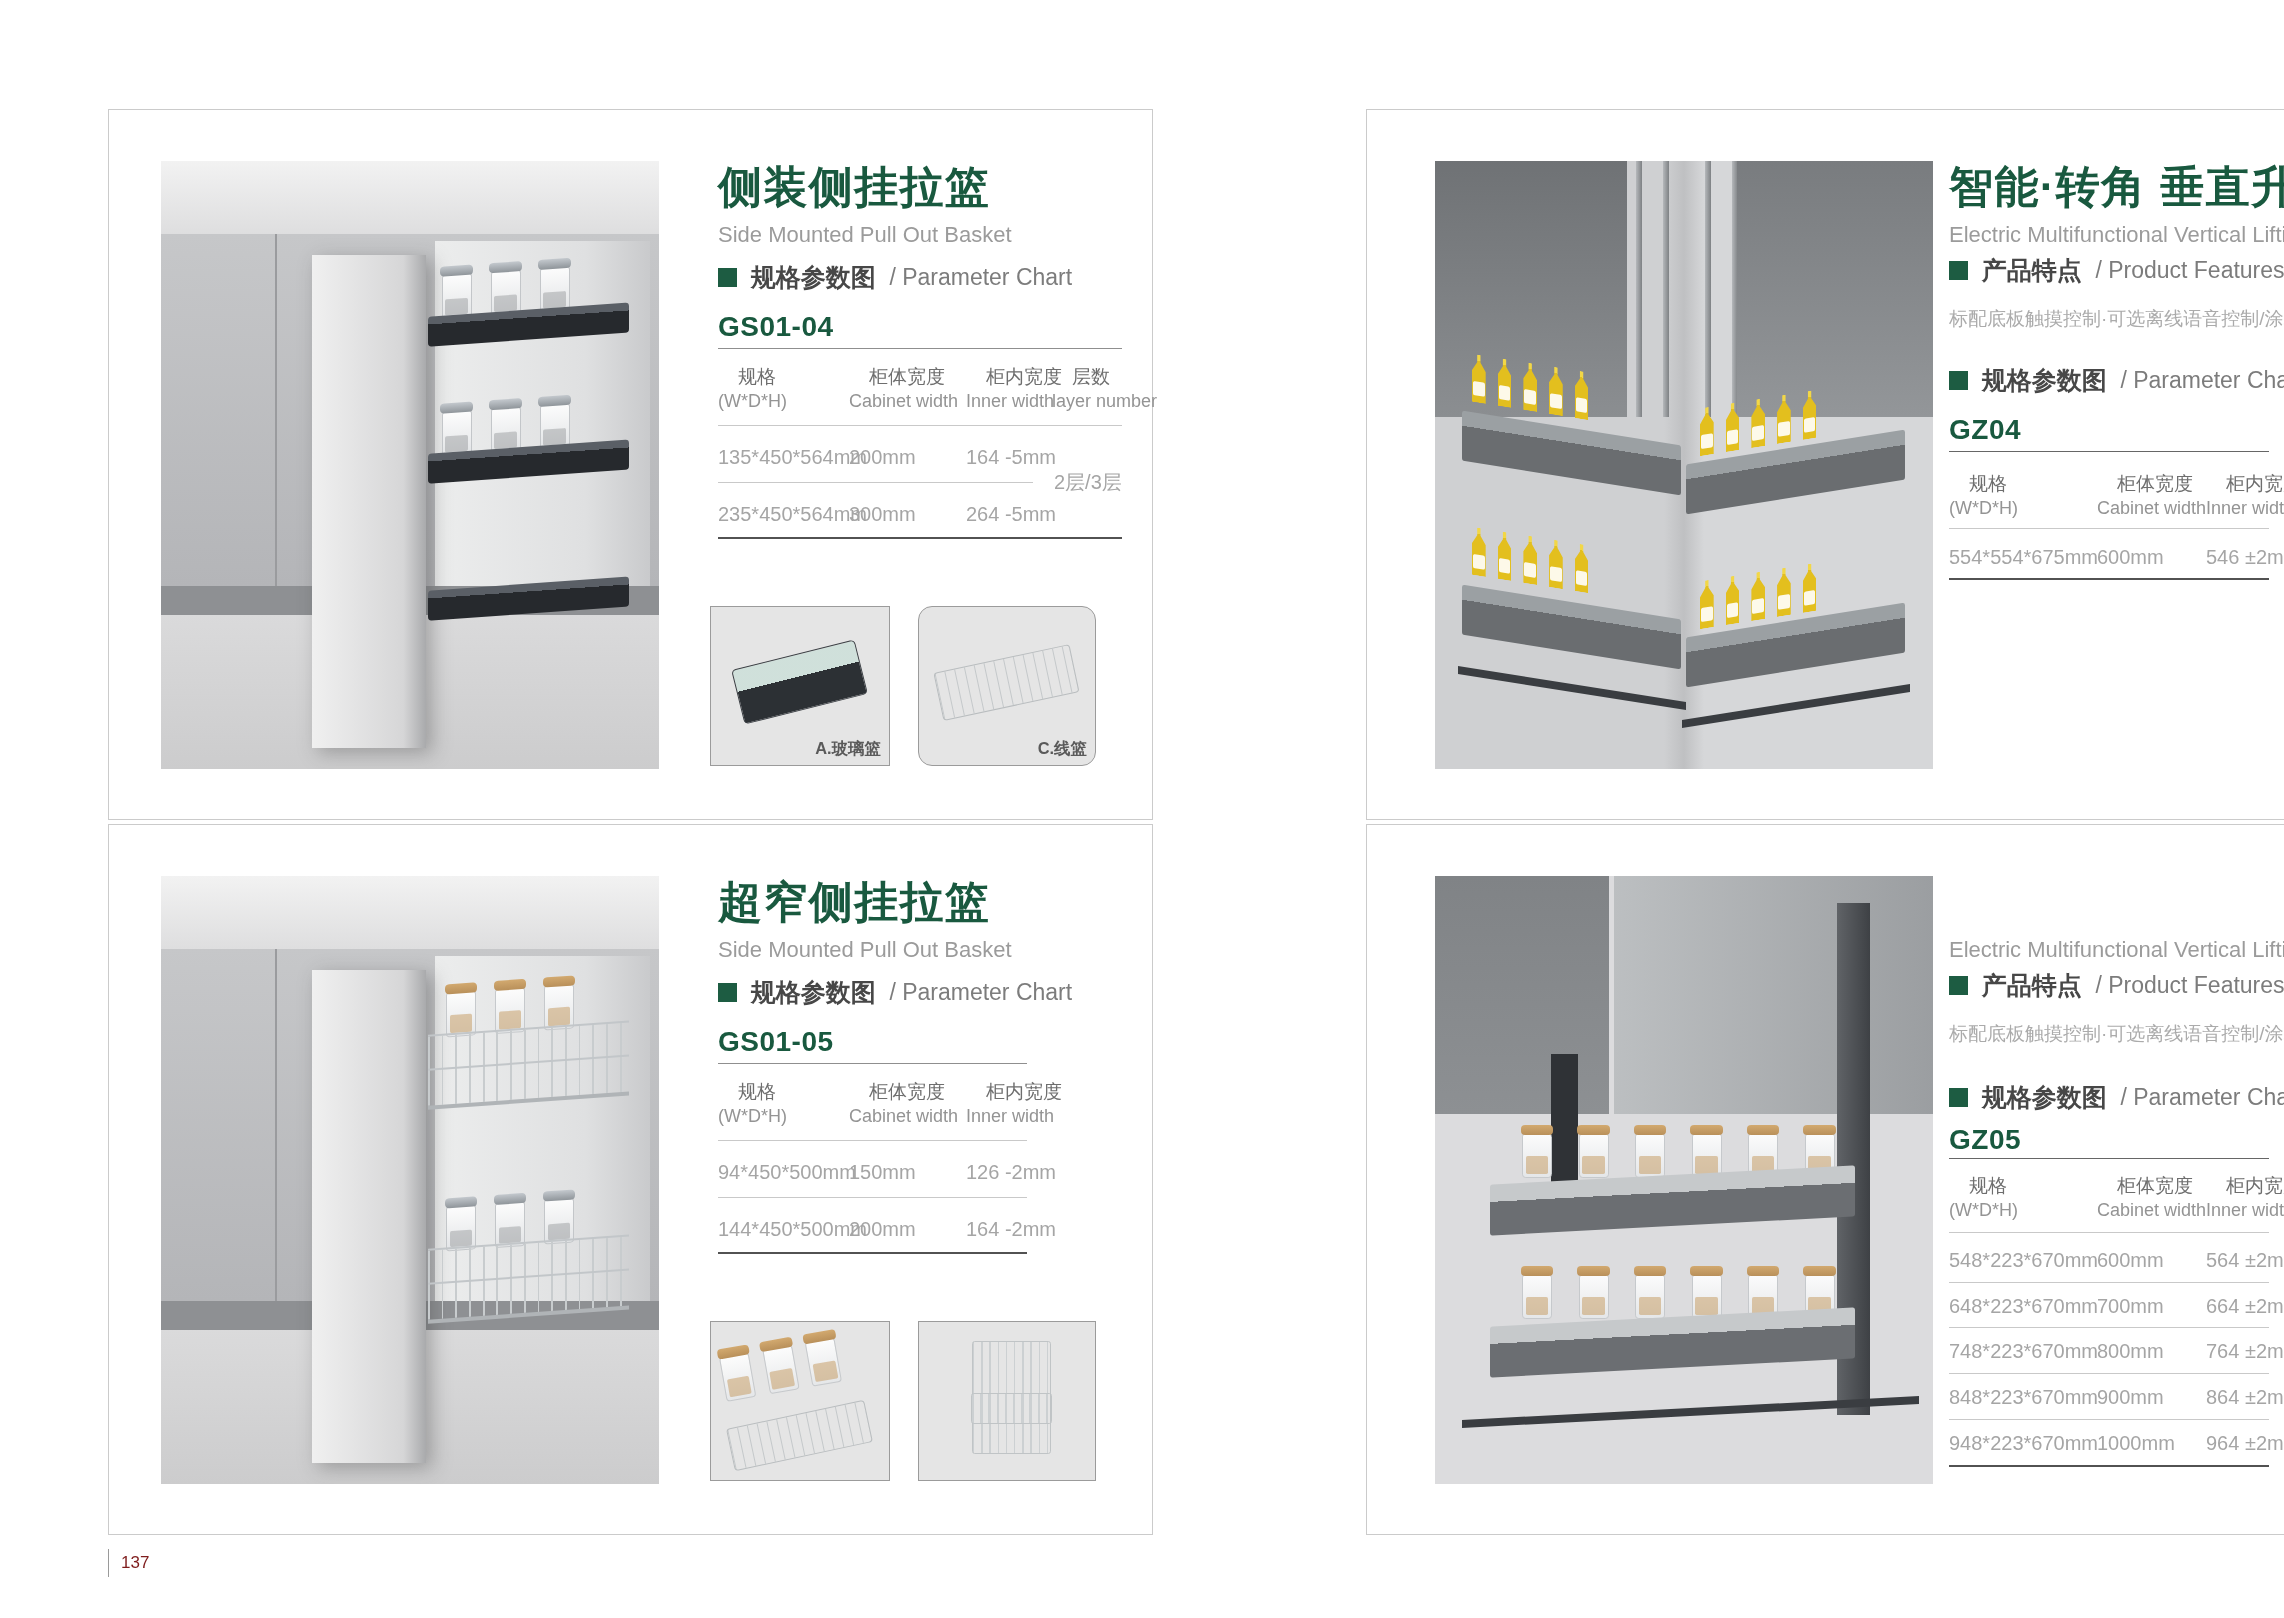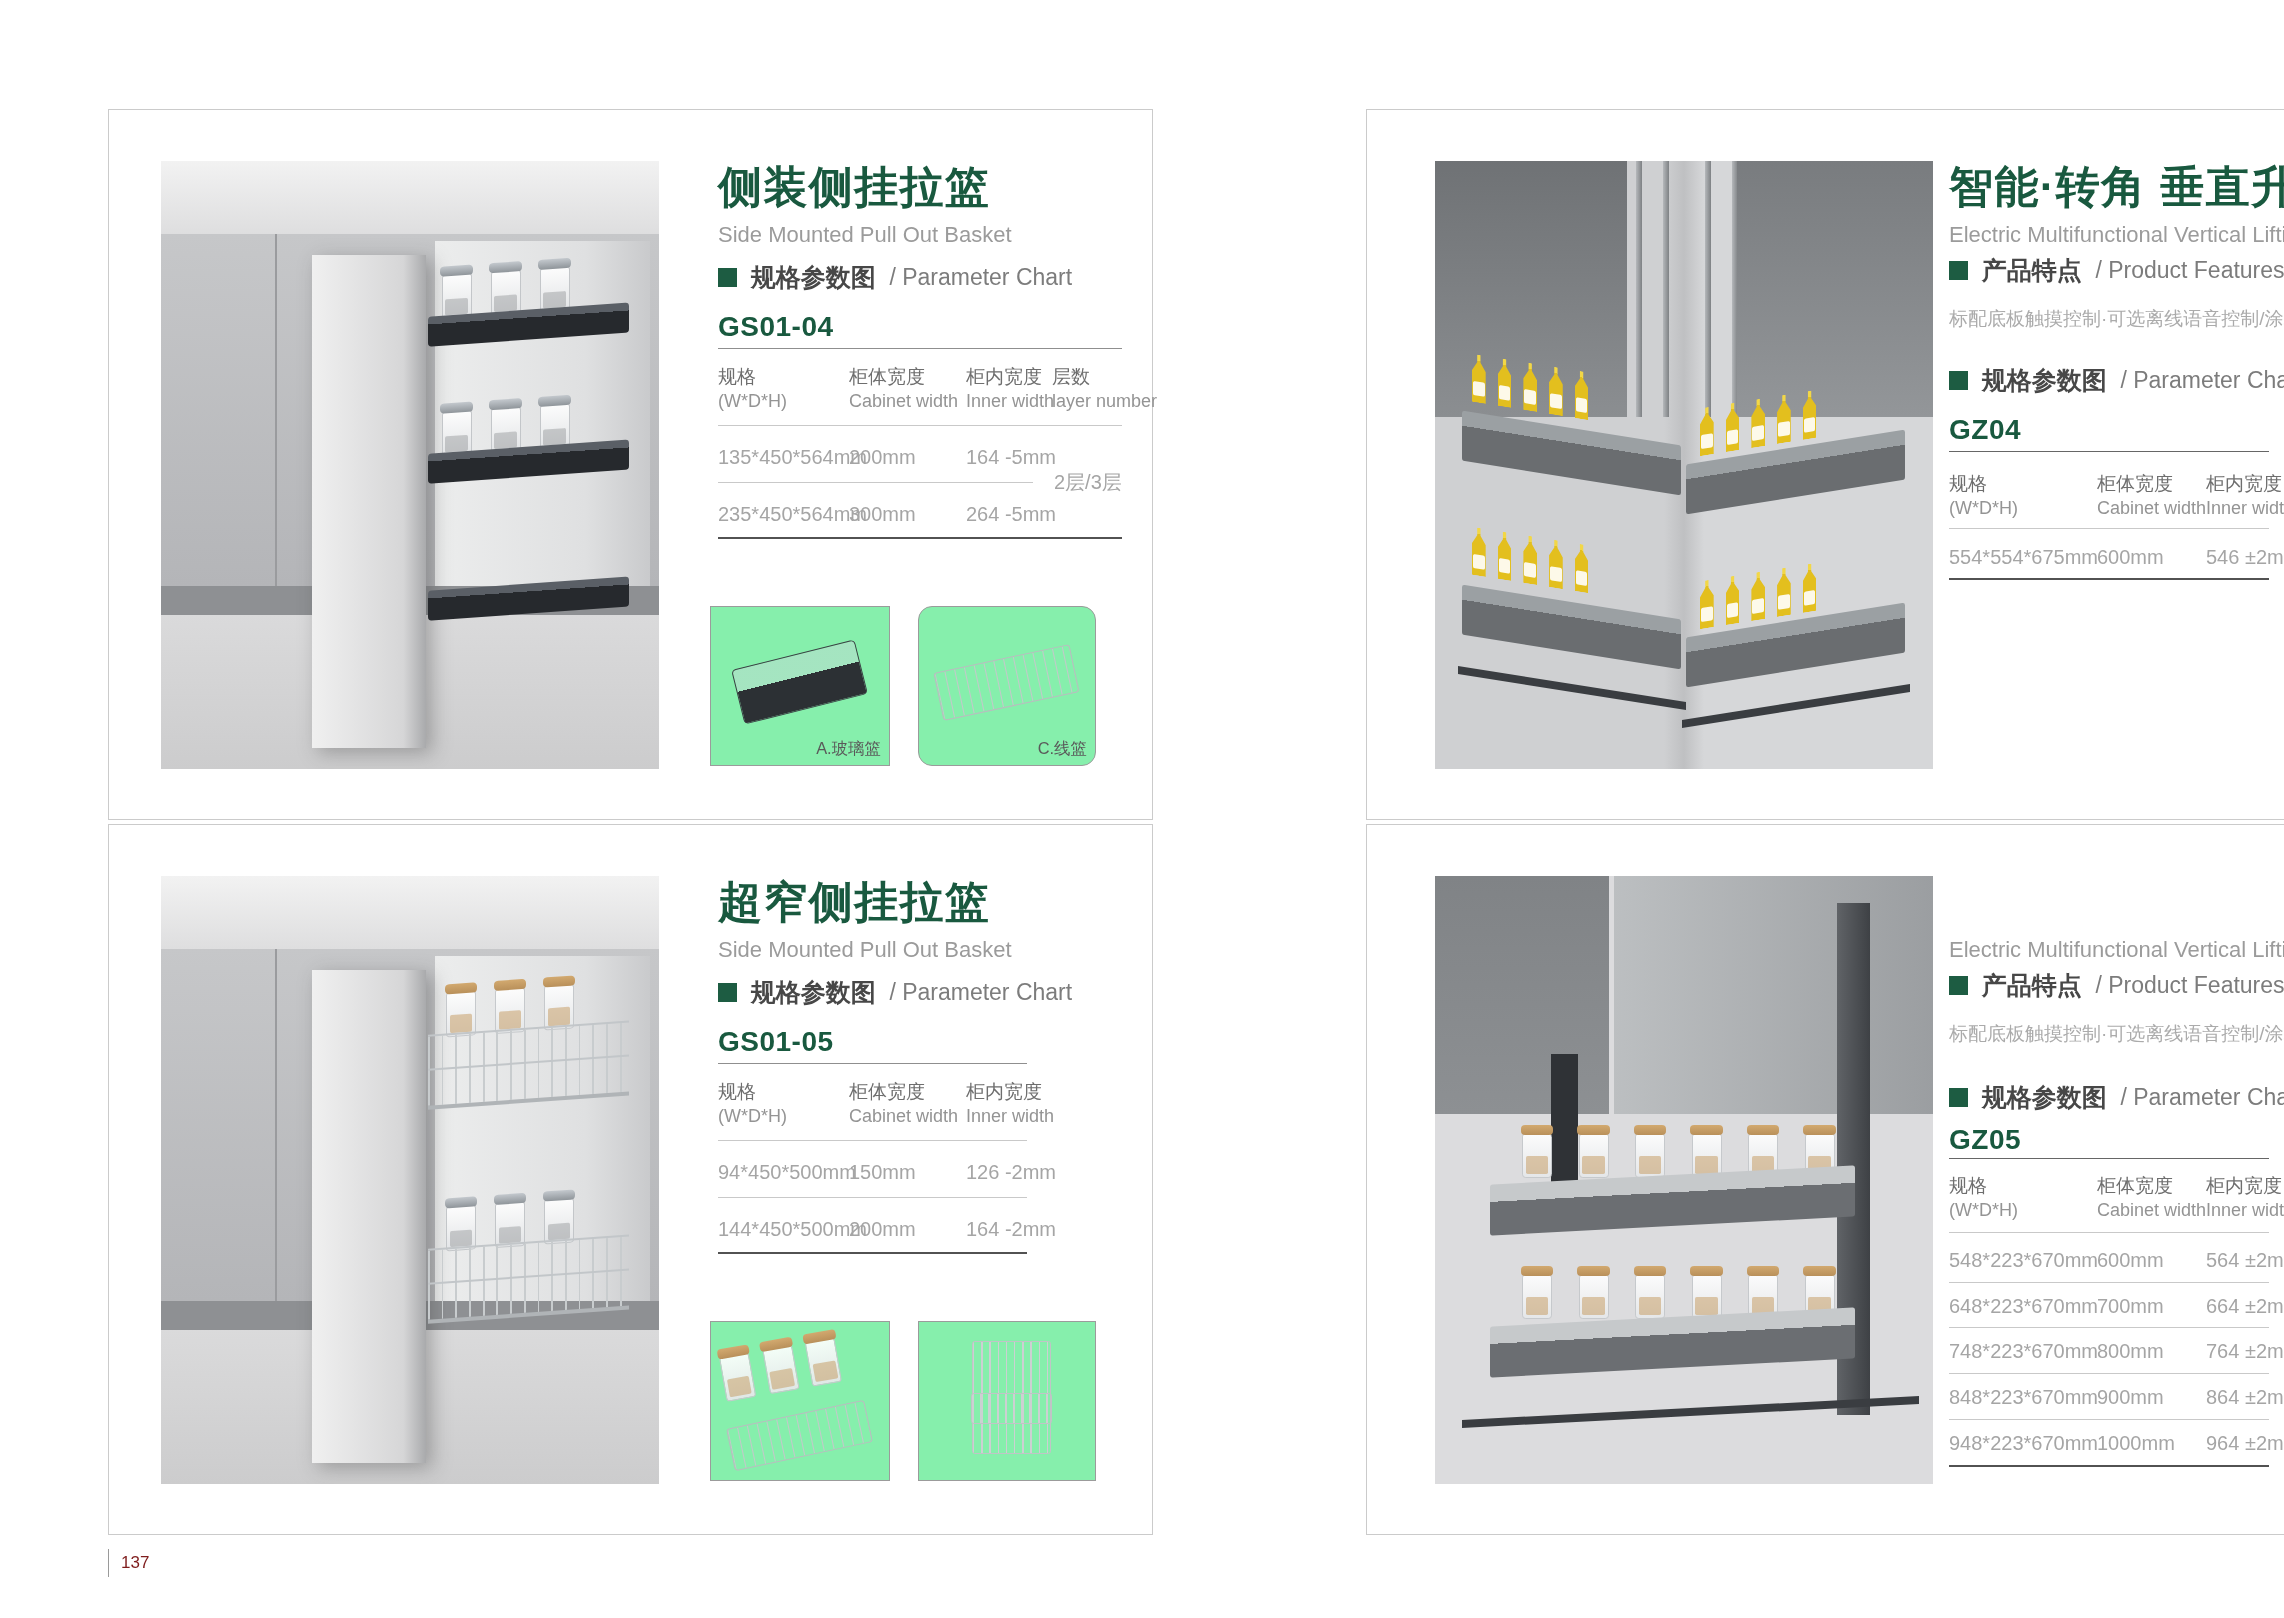--- a/index.html
+++ b/index.html
@@ -8,21 +8,21 @@
   .panel{position:absolute;border:1.4px solid #cbcbcb;background:#fff;}
   .abs{position:absolute;}
   
   .p-title{font-size:44px;font-weight:bold;color:#19593f;letter-spacing:1.4px;white-space:nowrap;}
   .p-sub{font-size:22px;color:#9b9b9b;white-space:nowrap;}
   .sec{display:flex;align-items:center;gap:13.7px;white-space:nowrap;}
   .sec-sq{width:19px;height:19px;background:#1d5c42;flex:0 0 auto;}
   .sec-zh{font-size:25px;color:#474747;font-weight:600;}
   .sec-en{font-size:23px;color:#7c7c7c;}
   .model{font-size:28px;color:#19593f;font-weight:bold;letter-spacing:0.5px;}
-  .th-zh{font-size:19px;color:#6e6e6e;white-space:nowrap;}
+  .th-zh{font-size:19px;color:#6e6e6e;white-space:nowrap;margin-left:20px;}
   .th-en{font-size:18px;color:#949494;white-space:nowrap;}
   .tv{font-size:20px;color:#a5a5a5;white-space:nowrap;}
   .feat{font-size:19px;color:#ababab;white-space:nowrap;}
   .hl{position:absolute;height:0.9px;background:#c9c9c9;}
   .hl-med{position:absolute;height:1.4px;background:#8f8f8f;}
   .hl-dark{position:absolute;height:1.8px;background:#525252;}
   .pageno{font-size:17px;color:#7f1d1d;}
   .pagebar{position:absolute;width:1.4px;height:28px;background:#9a9a9a;}
   
   .scene{position:absolute;left:52px;top:51px;width:498px;height:608px;overflow:hidden;background:#dcdcde;}
@@ -70,21 +70,21 @@
   .bl-row.skr{transform:skewY(-9deg);}
   .baseplate{position:absolute;height:8.2px;background:#3a3d41;}
   
   .wcab-l{position:absolute;left:0;top:0;width:174px;height:238px;background:linear-gradient(180deg,#808386,#8d9093);}
   .wcab-r{position:absolute;left:179px;top:0;right:0;height:238px;background:linear-gradient(90deg,#bcbfc1,#9b9ea1);}
   .post{position:absolute;width:33px;background:linear-gradient(90deg,#606367,#3e4145);}
   .postthin{position:absolute;width:26.5px;background:#2f3236;}
   .tray-wide{position:absolute;left:55px;width:365px;height:51px;transform:skewY(-3deg);
              background:linear-gradient(180deg,#c6c9cb 0 34%,#6b6e72 34% 100%);border-radius:2.7px;}
   
-  .thumb{position:absolute;border:1.4px solid #9b9b9b;background:#86efac;overflow:hidden;}
+  .thumb{position:absolute;border:1.4px solid #9b9b9b;background:#e5e5e5;overflow:hidden;font-weight:bold;}
   .thumb-label{position:absolute;right:8.2px;bottom:5.5px;font-size:16.4px;color:#5a5a5a;white-space:nowrap;}
   .glassTray{position:absolute;left:14%;top:30%;width:70%;height:34%;transform:rotate(-14deg);
              background:linear-gradient(180deg,rgba(190,220,210,.55) 0 40%,#2c3034 40% 100%);
              border:1.4px solid #3a3e43;border-radius:4.6px;}
   .wireTray{position:absolute;left:10%;top:32%;width:78%;height:30%;transform:rotate(-12deg);
             border:1.8px solid #b9bdbf;border-radius:3.7px;
             background:repeating-linear-gradient(90deg,#c4c8ca 0 1.4px,rgba(255,255,255,0) 1.4px 10px);}
   .wireRackSm{position:absolute;left:30%;top:12%;width:44%;height:70%;
             border:1.8px solid #c0c4c6;border-radius:2.7px;
             background:repeating-linear-gradient(90deg,#ccd0d2 0 1.4px,rgba(255,255,255,0) 1.4px 8.2px);}

